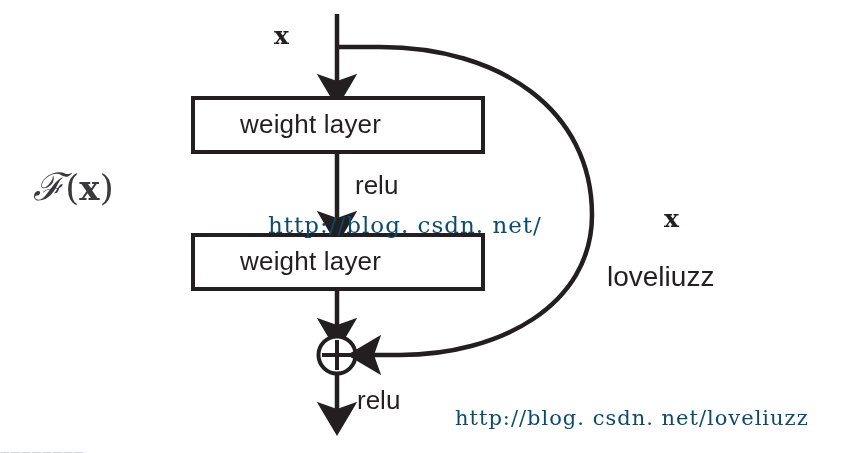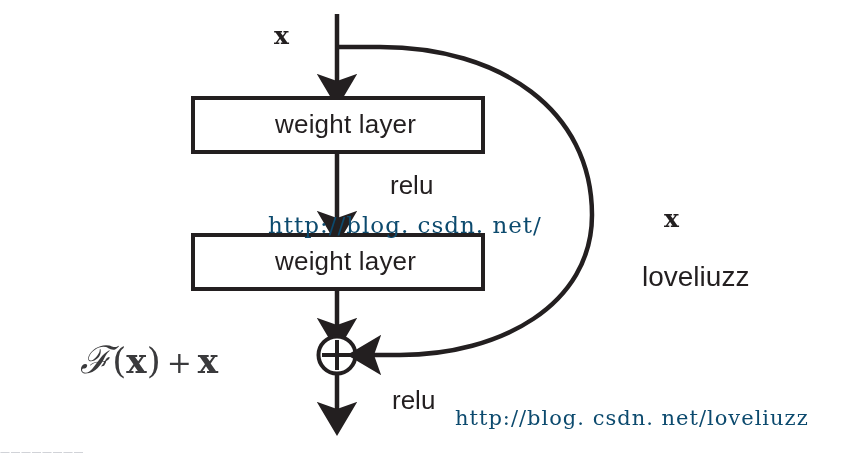--- a/index.html
+++ b/index.html
@@ -25,21 +25,20 @@
   .lbl {
     position: absolute;
     color: #231f20;
     white-space: nowrap;
     line-height: 1;
   }
   
   .sans {
     font-family: "Liberation Sans", sans-serif;
     font-weight: 400;
-    margin-left: 35px;
   }
   .box-label {
     font-size: 26px;
     letter-spacing: 0.2px;
   }
   .relu-label {
     font-size: 26px;
   }
   .identity-label {
     font-size: 28px;
@@ -156,24 +155,24 @@
   <div class="lbl mathvar" style="left:274px; top:23px;">x</div>
 
   <div class="lbl sans box-label" style="left:240px; top:111px;">weight layer</div>
 
   <div class="lbl sans relu-label" style="left:355px; top:172px;">relu</div>
 
   <div class="lbl sans box-label" style="left:240px; top:248px;">weight layer</div>
 
   <div class="lbl sans relu-label" style="left:357px; top:387px;">relu</div>
 
+  <div class="lbl mathexpr" style="left:33px; top:168px;">
+    <span class="scriptF">ℱ</span><span class="paren">(</span><span class="bx">x</span><span class="paren">)</span>
+  </div>
 
-  <div class="lbl mathexpr" style="left:80px; top:341px;">
-    <span class="scriptF">ℱ</span><span class="paren">(</span><span class="bx">x</span><span class="paren">)</span><span class="plus">+</span><span class="bx">x</span>
-  </div>
 
   <div class="lbl mathvar" style="left:664px; top:206px;">x</div>
 
   <div class="lbl sans identity-label" style="left:607px; top:263px;">loveliuzz</div>
 
   <div class="watermark" id="watermark-center" style="left:268px; top:212px;">http://blog. csdn. net/</div>
 
   <div class="watermark" id="watermark-bottom" style="left:455px; top:406px;text-align:right;">http://blog. csdn. net/loveliuzz</div>
 
   <div id="footer-scrap">————————</div>

